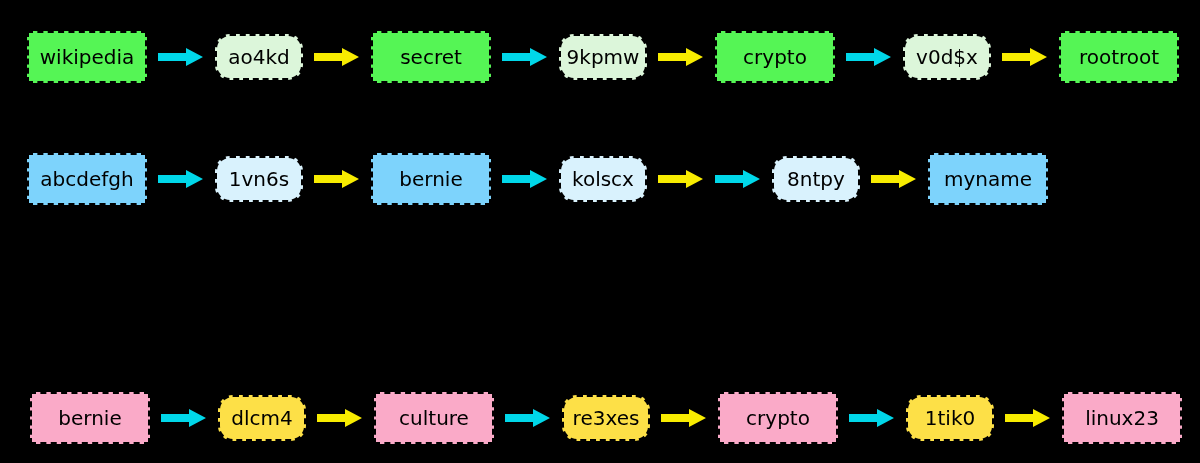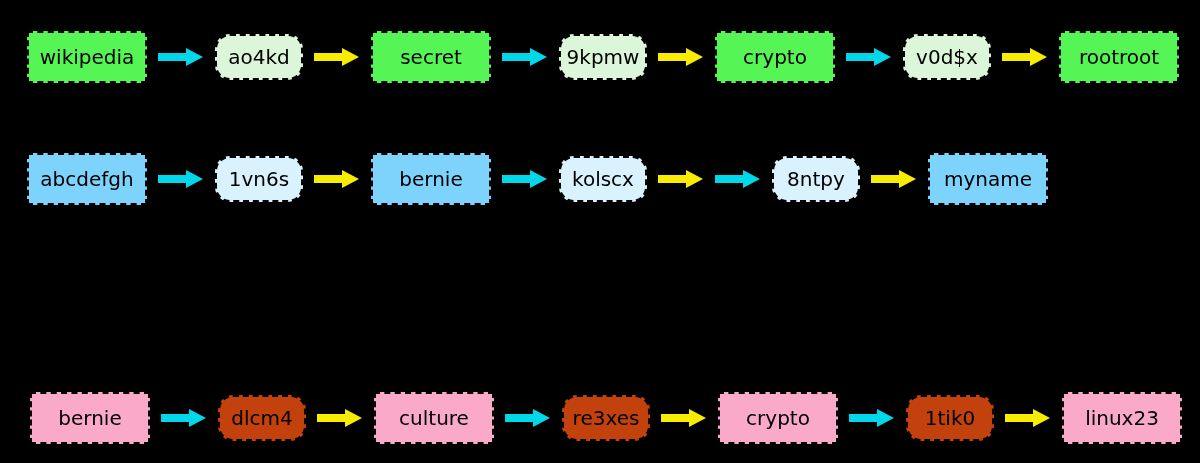--- a/index.html
+++ b/index.html
@@ -16,21 +16,21 @@
     display:flex;align-items:center;justify-content:center;
     font-size:20px;line-height:1;flex:0 0 auto;white-space:nowrap;
   }
   .plain{width:120px;height:52px;}
   .hash{width:88px;height:46px;border-radius:15px;}
   .row0 .plain{background:#55f555;}
   .row0 .hash{background:#dcf6da;}
   .row1 .plain{background:#7dd3fc;}
   .row1 .hash{background:#d9f2fd;text-align:right;}
   .row2 .plain{background:#faaac8;}
-  .row2 .hash{background:#c2410c;}
+  .row2 .hash{background:#fde047;}
   .arrow{flex:0 0 auto;display:block;}
   .arrow-hash path{fill:#00d7e9;}
   .arrow-reduce path{fill:#f8ec00;}
 </style>
 </head>
 <body>
 
 <div class="stage">
 
   <div class="chain-row row0">

